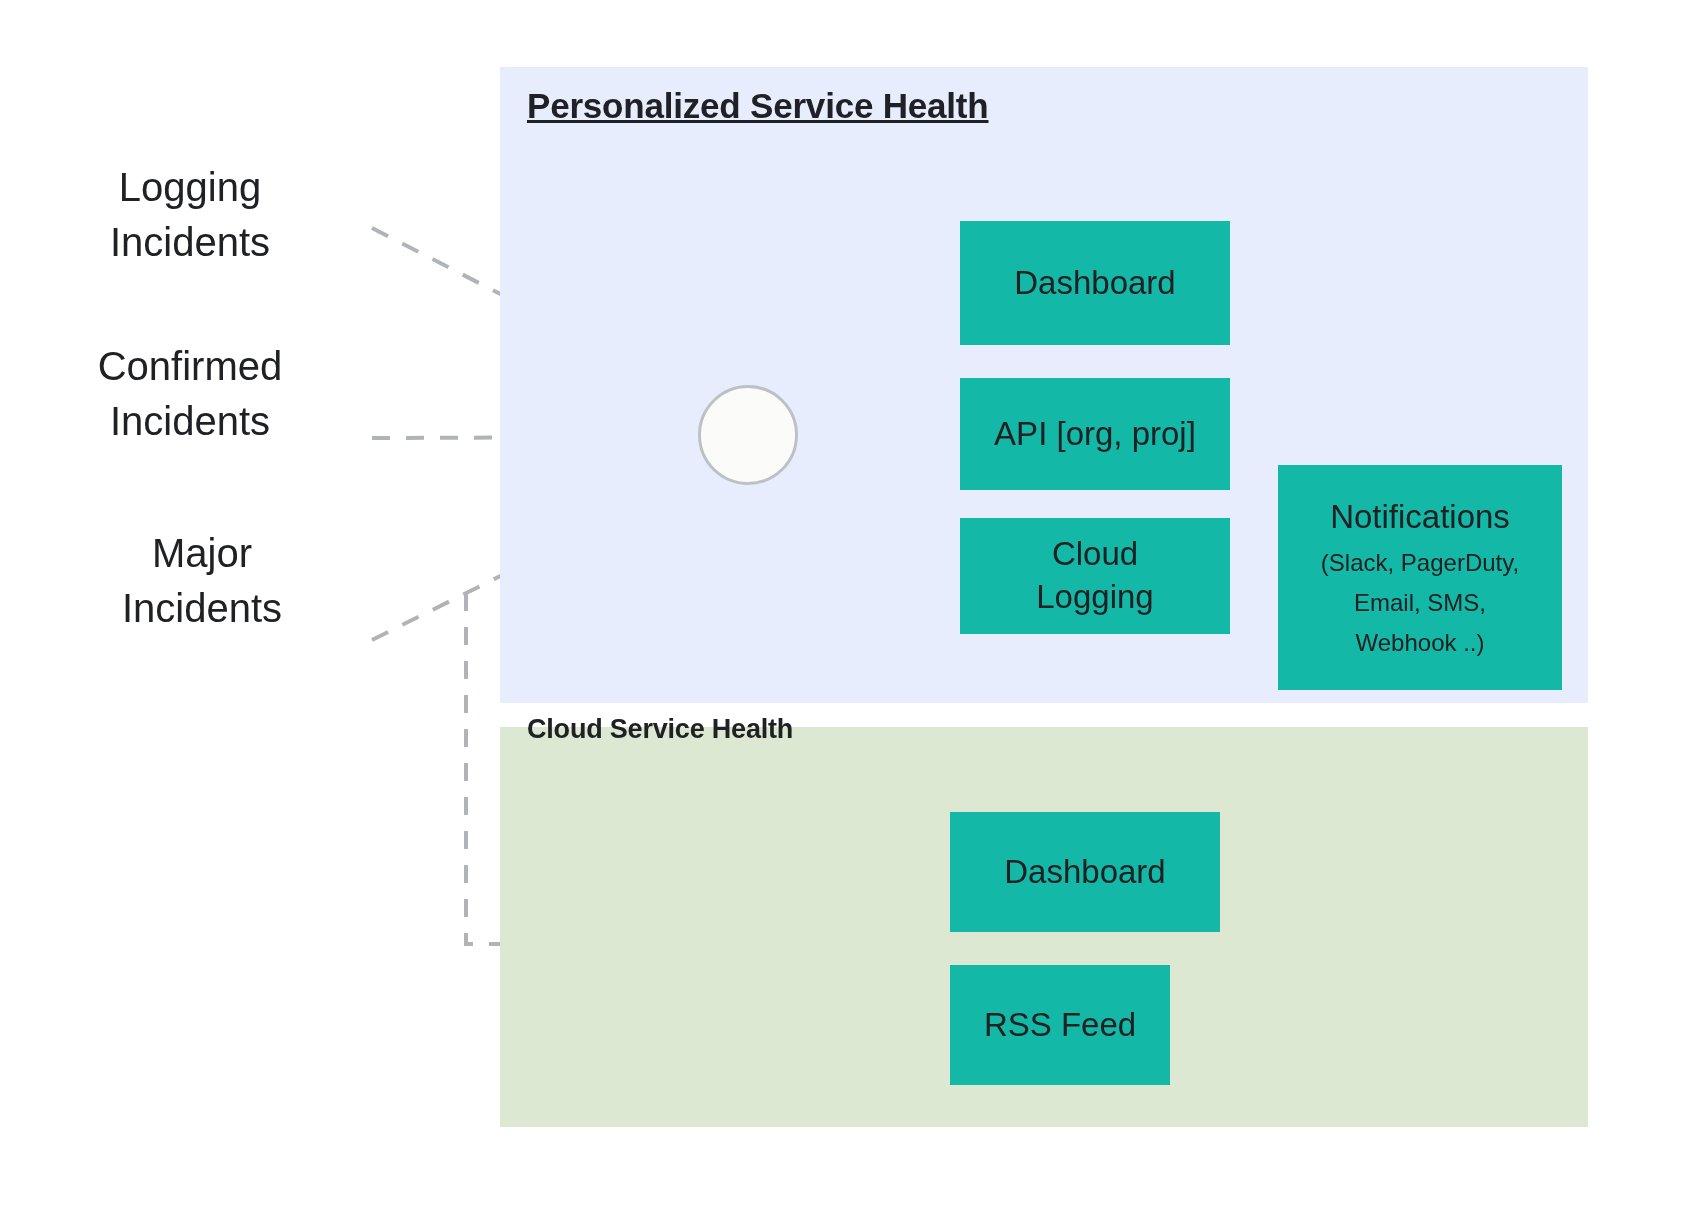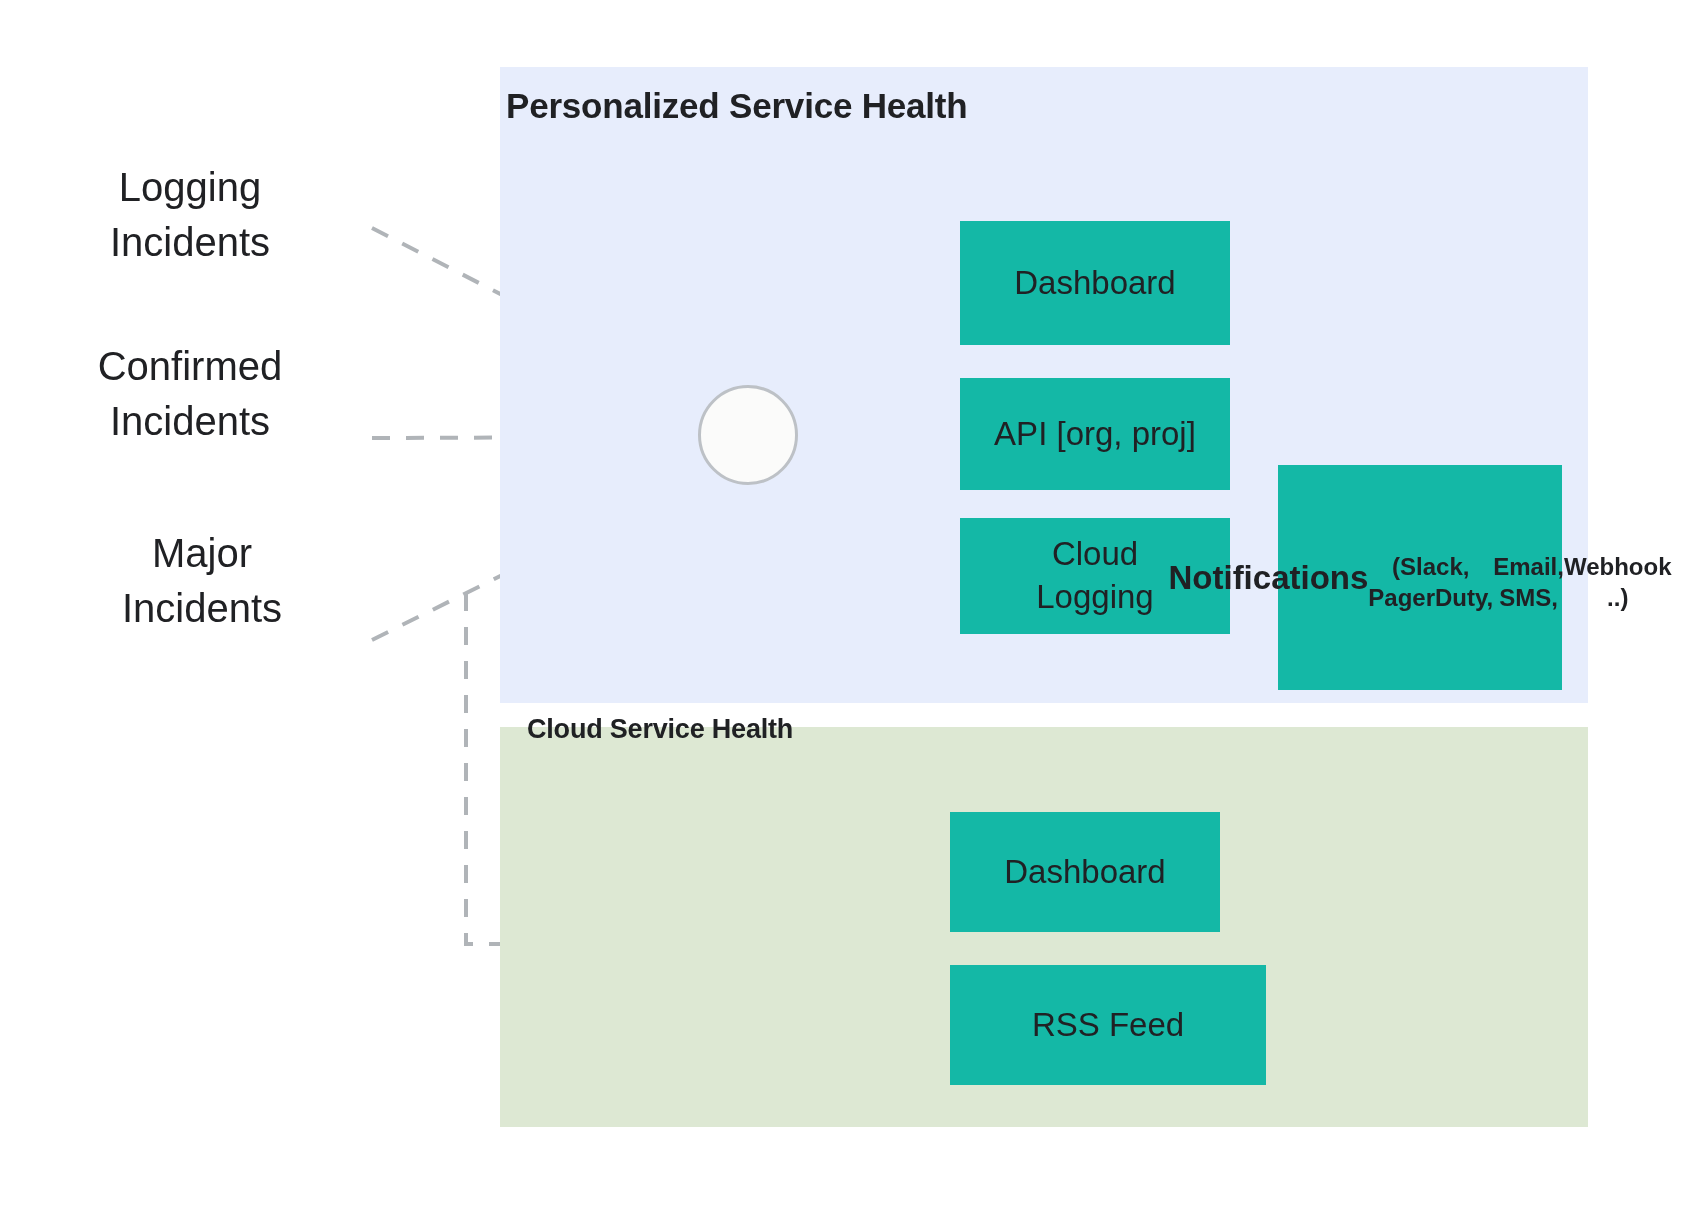--- a/index.html
+++ b/index.html
@@ -41,23 +41,24 @@
   }
 
   #panel-psh {
     left: 500px;
     top: 67px;
     width: 1088px;
     height: 636px;
     background: #e7edfc;
   }
   #panel-psh-title {
-    left: 506px;
+    left: 527px;
     top: 86px;
     font-size: 35px;
+    text-decoration: underline;
   }
 
   #panel-csh {
     left: 500px;
     top: 727px;
     width: 1088px;
     height: 400px;
     background: #dde8d3;
   }
   #panel-csh-title {
@@ -99,33 +100,32 @@
 
   #box-dashboard-web { left: 960px; top: 221px; width: 270px; height: 124px; }
   #box-api          { left: 960px; top: 378px; width: 270px; height: 112px; }
   #box-cloud-logging{ left: 960px; top: 518px; width: 270px; height: 116px; }
 
   #box-notifications {
     left: 1278px;
     top: 465px;
     width: 284px;
     height: 225px;
-    flex-direction: row;
+    flex-direction: column;
     line-height: 1.26;
-    font-weight: bold;
   }
   #box-notifications .n-title { font-size: 33px; display: block; }
   #box-notifications .n-sub {
     font-size: 24px;
     display: block;
     margin-top: 10px;
   }
 
   #box-csh-dashboard { left: 950px; top: 812px; width: 270px; height: 120px; }
-  #box-csh-rss       { left: 950px; top: 965px; width: 316px; height: 120px; }
+  #box-csh-rss       { left: 950px; top: 965px; width: 220px; height: 120px; }
 
   
   #hub-circle {
     position: absolute;
     left: 698px;
     top: 385px;
     width: 100px;
     height: 100px;
     border-radius: 50%;
     background: #fbfbfa;

